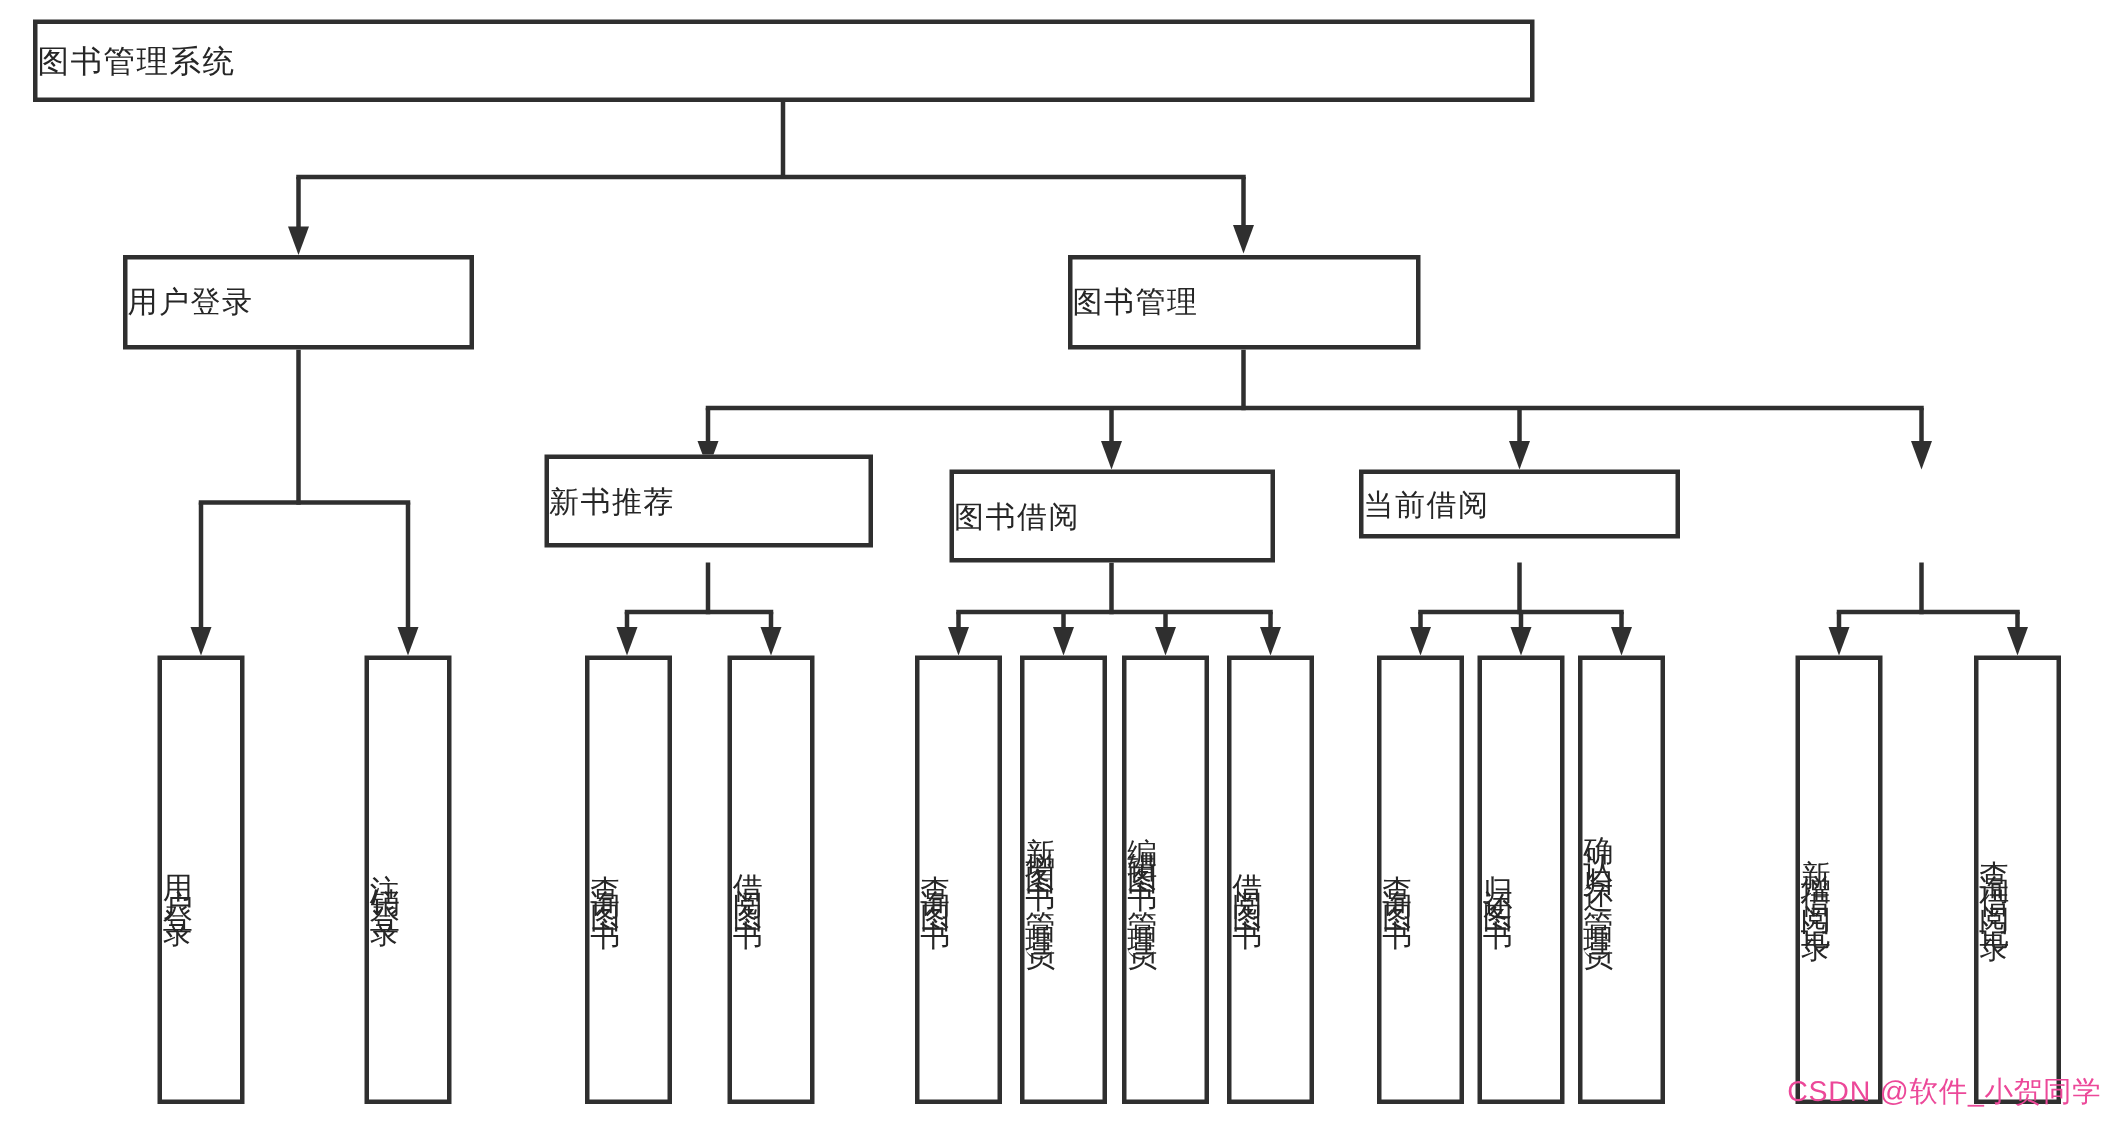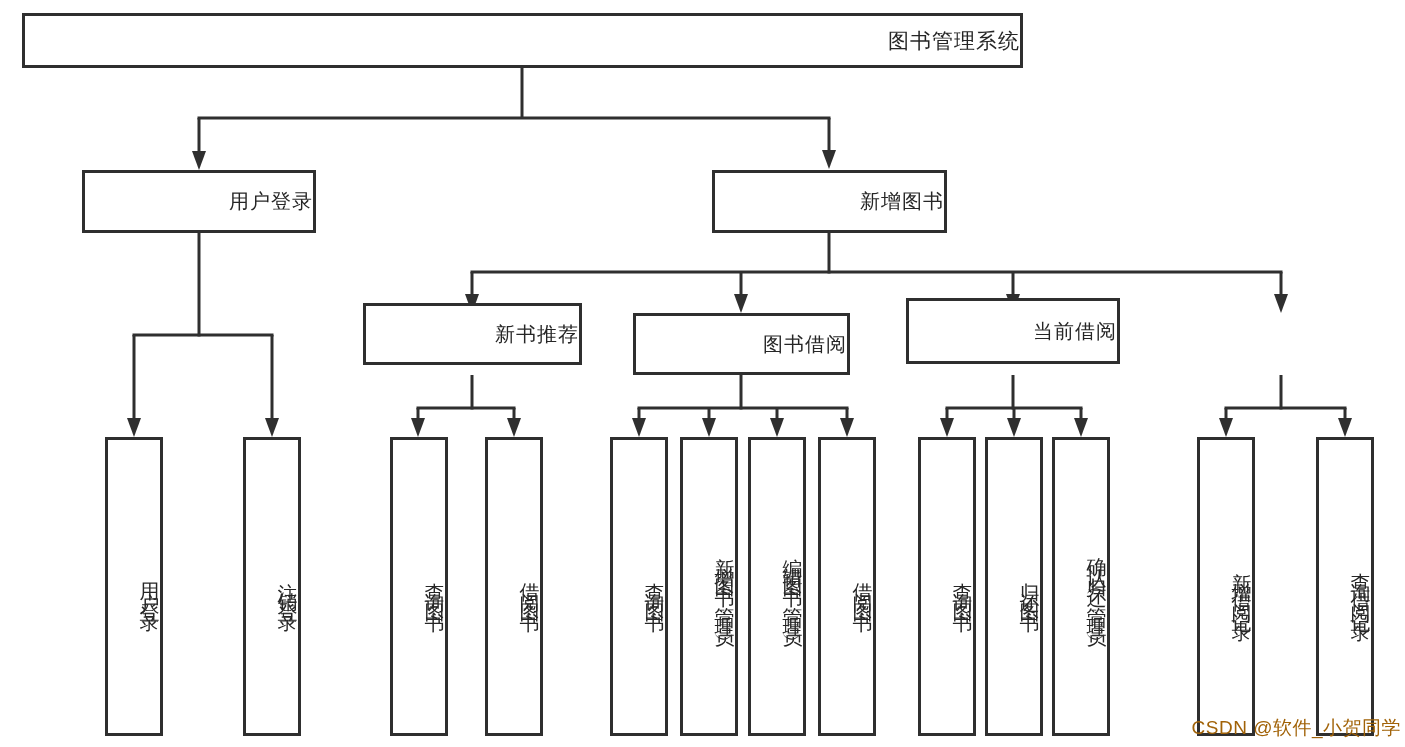--- a/index.html
+++ b/index.html
@@ -3,40 +3,40 @@
 <meta charset="utf-8">
 <style>
   html,body{margin:0;padding:0;background:#ffffff;}
   .canvas{
     position:relative;width:1405px;height:747px;background:#ffffff;
     font-family:"Liberation Sans",sans-serif;overflow:hidden;
   }
   .connectors{position:absolute;left:0;top:0;width:1405px;height:747px;}
   .box{
     position:absolute;box-sizing:border-box;border:3px solid #2f2f2f;background:#ffffff;
-    display:flex;align-items:center;justify-content:flex-end;color:#262626;
+    display:flex;align-items:center;justify-content:flex-start;color:#262626;
   }
   .h-label{font-size:20px;letter-spacing:1px;white-space:nowrap;color:#262626;}
   .root-label{font-size:21px;}
   .leaf{top:437px;height:299px;width:58px;}
   .v-label{
     writing-mode:vertical-rl;text-orientation:mixed;
     font-size:20px;letter-spacing:10px;line-height:1;color:#262626;white-space:nowrap;
   }
   .watermark{
-    position:absolute;right:4px;bottom:6px;font-size:19px;color:#a16207;
+    position:absolute;right:4px;bottom:6px;font-size:19px;color:#ec4899;
     letter-spacing:0.5px;white-space:nowrap;
   }
   
   .n-root{left:22px;top:13px;width:1001px;height:55px;}
   .n-user-login{left:82px;top:170px;width:234px;height:63px;}
   .n-book-mgmt{left:712px;top:170px;width:235px;height:63px;}
   .n-new-book{left:363px;top:303px;width:219px;height:62px;}
   .n-book-borrow{left:633px;top:313px;width:217px;height:62px;}
-  .n-current-borrow{left:906px;top:298px;width:214px;height:66px;}
+  .n-current-borrow{left:906px;top:313px;width:214px;height:46px;}
   .n-borrow-records{left:1172px;top:313px;width:218px;height:62px;}
   .l-user-login{left:105px;}
   .l-logout{left:243px;}
   .l-nb-query{left:390px;}
   .l-nb-borrow{left:485px;}
   .l-bb-query{left:610px;}
   .l-bb-add{left:680px;}
   .l-bb-edit{left:748px;}
   .l-bb-borrow{left:818px;}
   .l-cb-query{left:918px;}
@@ -120,21 +120,21 @@
   </svg>
 
   <div class="box n-root">
     <span class="h-label root-label">图书管理系统</span>
   </div>
 
   <div class="box n-user-login">
     <span class="h-label">用户登录</span>
   </div>
   <div class="box n-book-mgmt">
-    <span class="h-label">新增图书</span>
+    <span class="h-label">图书管理</span>
   </div>
 
   <div class="box n-new-book">
     <span class="h-label">新书推荐</span>
   </div>
   <div class="box n-book-borrow">
     <span class="h-label">图书借阅</span>
   </div>
   <div class="box n-current-borrow">
     <span class="h-label">当前借阅</span>

